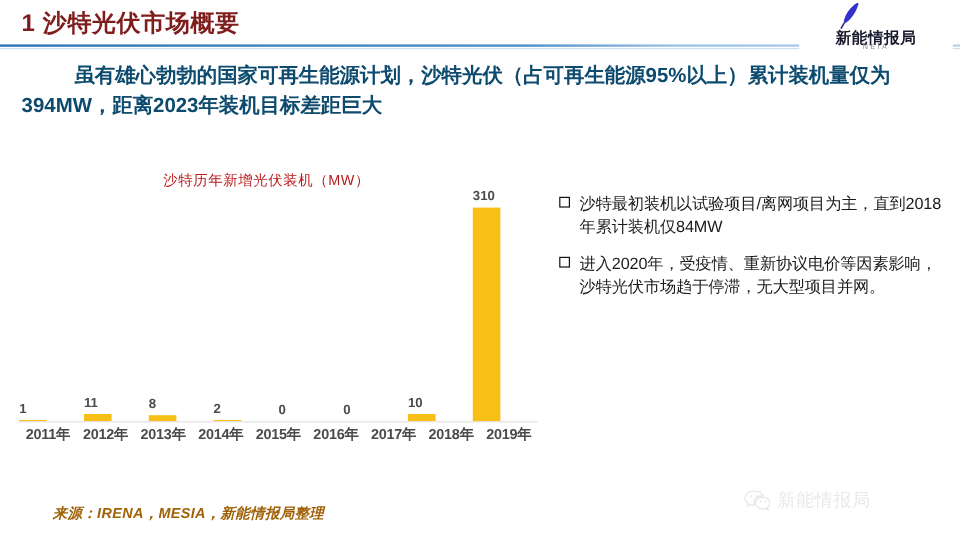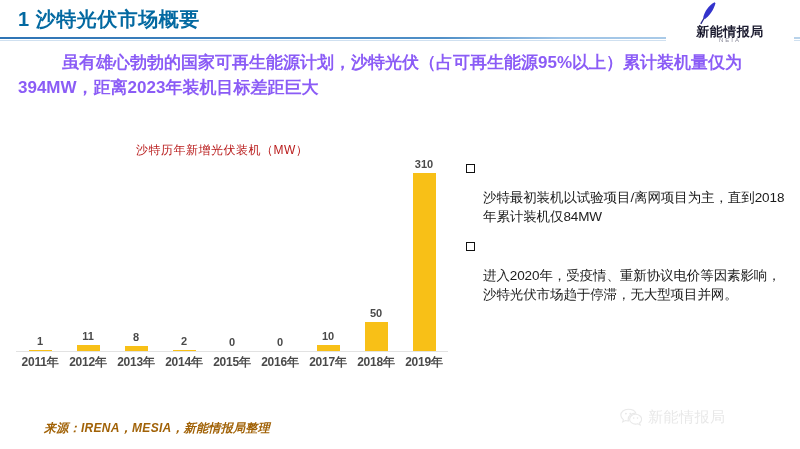--- a/index.html
+++ b/index.html
@@ -21,21 +21,21 @@
     left: 0; top: 0;
     width: 800px;
     height: 46px;
   }
   .header-title {
     position: absolute;
     left: 18px;
     top: 6px;
     font-size: 20px;
     font-weight: bold;
-    color: #0369a1;
+    color: #7f1d1d;
     letter-spacing: 0.5px;
     white-space: nowrap;
   }
   .header-rule {
     position: absolute;
     left: 0;
     top: 37px;
     width: 800px;
     height: 2px;
     background: linear-gradient(to right, #2E74B5 0%, #4f8fc7 55%, #9dc3e6 70%, #b9d3ea 100%);
@@ -86,21 +86,21 @@
   }
 
   
   .subtitle {
     position: absolute;
     left: 18px;
     top: 50px;
     width: 762px;
     font-size: 17px;
     font-weight: bold;
-    color: #8b5cf6;
+    color: #0c4a6e;
     line-height: 1.48;
     text-indent: 44px;
   }
 
   
   .chart-panel {
     position: absolute;
     left: 8px;
     top: 118px;
     width: 448px;
@@ -138,21 +138,20 @@
     display: flex;
     align-items: flex-end;
   }
   .bar-slot {
     flex: 1 1 0;
     height: 100%;
     position: relative;
     display: flex;
     flex-direction: column;
     justify-content: flex-end;
-    align-items: center;
   }
   .bar-value {
     font-size: 11px;
     color: #4a4a4a;
     font-weight: bold;
     margin-bottom: 3px;
     line-height: 1;
   }
   .bar-rect {
     width: 23px;
@@ -194,21 +193,20 @@
     margin-top: 4px;
     margin-right: 8px;
     box-sizing: border-box;
   }
   .bullet-text {
     flex: 1 1 auto;
     font-size: 13.5px;
     color: #1a1a1a;
     line-height: 1.44;
     letter-spacing: -0.1px;
-    margin-top: 28px;
   }
 
   
   .source {
     position: absolute;
     left: 44px;
     top: 420px;
     font-size: 12px;
     font-weight: bold;
     font-style: italic;
@@ -283,24 +281,20 @@
           <div class="bar-value">0</div>
           <div class="bar-rect" style="height: 0px; background: rgb(248, 192, 23);"></div>
         </div>
         <div class="bar-slot">
           <div class="bar-value">0</div>
           <div class="bar-rect" style="height: 0px; background: rgb(248, 192, 23);"></div>
         </div>
         <div class="bar-slot">
           <div class="bar-value">10</div>
           <div class="bar-rect" style="height: 5.73529px; background: rgb(248, 192, 23);"></div>
-        </div>
-        <div class="bar-slot">
-          <div class="bar-value">50</div>
-          <div class="bar-rect" style="height: 28.6765px; background: rgb(248, 192, 23);"></div>
         </div>
         <div class="bar-slot">
           <div class="bar-value">310</div>
           <div class="bar-rect" style="height: 177.794px; background: rgb(248, 192, 23);"></div>
         </div>
       </div>
     <div class="baseline"></div>
   </div>
 
   <div class="xaxis" id="xaxis-container">

